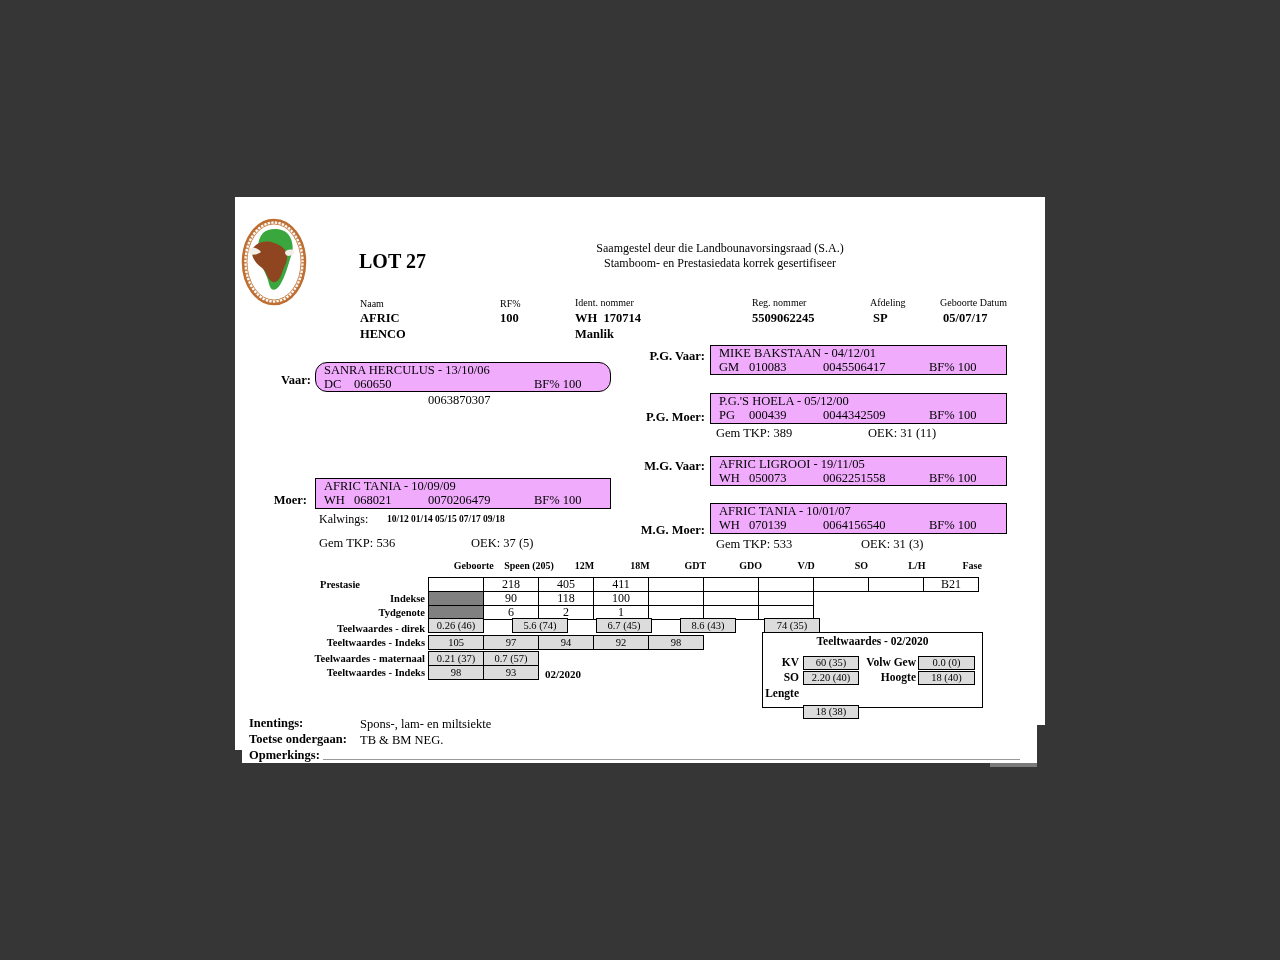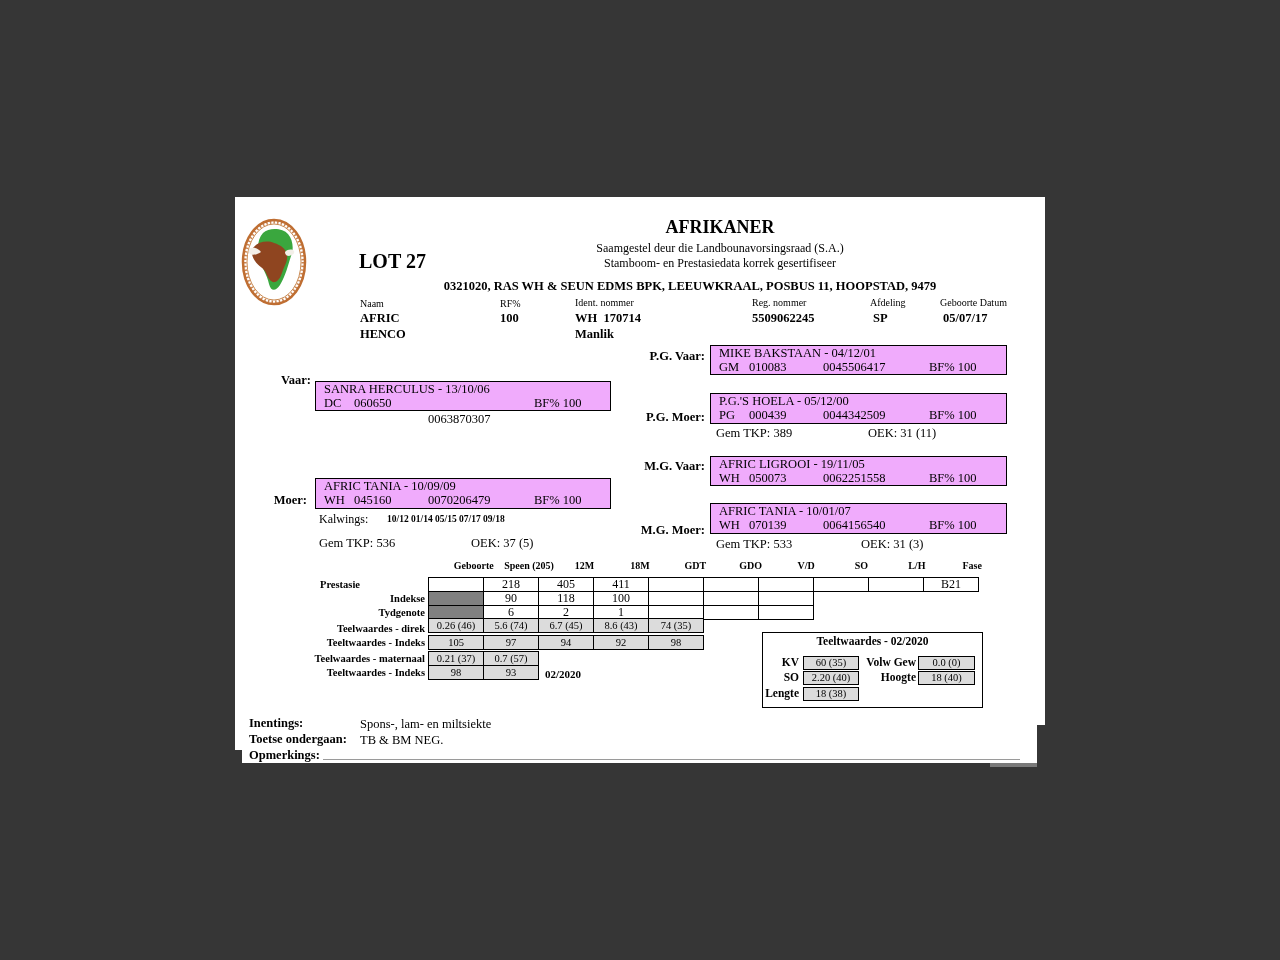--- a/index.html
+++ b/index.html
@@ -41,25 +41,23 @@
   <svg class="abs" style="left:6px;top:21px;" width="66" height="88" viewBox="0 0 66 88">
     <ellipse cx="33" cy="44" rx="31" ry="42" fill="#ffffff" stroke="#bf6e32" stroke-width="2.5"></ellipse>
     <ellipse cx="33" cy="44" rx="27" ry="38" fill="none" stroke="#c98a52" stroke-width="1"></ellipse>
     <ellipse cx="33" cy="44" rx="29" ry="40" fill="none" stroke="#bf6e32" stroke-width="3" stroke-dasharray="1.5 2.2" opacity="0.85"></ellipse>
     <path fill="#3aa73e" d="M22,15 C28,9 42,10 47,16 C52,22 53,31 50,38 C47,47 45,57 39,67 C35,73 30,74 28,66 C26,56 20,49 18,39 C16,29 17,20 22,15 Z"></path>
     <path fill="#8f4520" d="M12,30 C16,24 26,22 33,25 C40,27 45,31 46,37 C47,43 44,47 42,52 C40,58 38,63 34,64 C30,65 27,60 25,55 C23,50 17,48 14,43 C11,39 10,34 12,30 Z"></path>
     <path fill="#f3efe8" d="M9,36 C7,34 7,31 10,30 C14,29 18,31 20,34 C17,36 12,38 9,36 Z"></path>
     <path fill="#f3efe8" d="M44,34 C47,31 51,31 53,33 C54,35 52,37 48,38 C45,38 44,36 44,34 Z"></path>
   </svg>
 
-  <div class="abs b c fs18" style="left:300px;top:20px;width:370px;">AFRIKANER</div>
   <div class="abs c fs12" style="left:255px;top:44px;width:460px;">Saamgestel deur die Landbounavorsingsraad (S.A.)</div>
   <div class="abs c fs12" style="left:255px;top:59px;width:460px;">Stamboom- en Prestasiedata korrek gesertifiseer</div>
   <div class="abs b fs20" style="left:124px;top:53px;">LOT 27</div>
-  <div class="abs b c fs13" style="left:110px;top:82px;width:690px;">0321020, RAS WH &amp; SEUN EDMS BPK, LEEUWKRAAL, POSBUS 11, HOOPSTAD, 9479</div>
 
   <div class="abs fs10" style="left:125px;top:101px;">Naam</div>
   <div class="abs fs10" style="left:265px;top:101px;">RF%</div>
   <div class="abs fs10" style="left:340px;top:100px;">Ident. nommer</div>
   <div class="abs fs10" style="left:517px;top:100px;">Reg. nommer</div>
   <div class="abs fs10" style="left:635px;top:100px;">Afdeling</div>
   <div class="abs fs10" style="left:705px;top:100px;">Geboorte Datum</div>
 
   <div class="abs b fs13" style="left:125px;top:114px;">AFRIC</div>
   <div class="abs b fs13" style="left:125px;top:130px;">HENCO</div>
@@ -73,21 +71,21 @@
   <div class="abs b r fs13" style="left:395px;top:152px;width:75px;">P.G. Vaar:</div>
   <div class="pedbox" style="left:475px;top:148px;width:297px;height:30px;">
     <span class="l1">MIKE BAKSTAAN - 04/12/01</span>
     <span class="l2s" style="left:8px;">GM</span>
     <span class="l2s" style="left:38px;">010083</span>
     <span class="l2s" style="left:112px;">0045506417</span>
     <span class="l2s" style="left:218px;">BF% 100</span>
   </div>
 
   <div class="abs b r fs13" style="left:20px;top:176px;width:56px;">Vaar:</div>
-  <div class="pedbox" style="left:80px;top:184px;width:296px;height:30px;">
+  <div class="pedbox" style="left:80px;top:165px;width:296px;height:30px;border-radius:12px;">
     <span class="l1">SANRA HERCULUS - 13/10/06</span>
     <span class="l2s" style="left:8px;">DC</span>
     <span class="l2s" style="left:38px;">060650</span>
     <span class="l2s" style="left:112px;margin-top:16px;">0063870307</span>
     <span class="l2s" style="left:218px;">BF% 100</span>
   </div>
 
   <div class="abs b r fs13" style="left:395px;top:213px;width:75px;">P.G. Moer:</div>
   <div class="pedbox" style="left:475px;top:196px;width:297px;height:31px;">
     <span class="l1">P.G.'S HOELA - 05/12/00</span>
@@ -105,21 +103,21 @@
     <span class="l2s" style="left:8px;">WH</span>
     <span class="l2s" style="left:38px;">050073</span>
     <span class="l2s" style="left:112px;">0062251558</span>
     <span class="l2s" style="left:218px;">BF% 100</span>
   </div>
 
   <div class="abs b r fs13" style="left:14px;top:296px;width:58px;">Moer:</div>
   <div class="pedbox" style="left:80px;top:281px;width:296px;height:31px;">
     <span class="l1">AFRIC TANIA - 10/09/09</span>
     <span class="l2s" style="left:8px;">WH</span>
-    <span class="l2s" style="left:38px;">045160</span>
+    <span class="l2s" style="left:38px;">068021</span>
     <span class="l2s" style="left:112px;">0070206479</span>
     <span class="l2s" style="left:218px;">BF% 100</span>
   </div>
   <div class="abs fs12" style="left:84px;top:315px;">Kalwings:</div>
   <div class="abs" style="left:152px;top:317px;font-size:9.5px;font-weight:bold;">10/12 01/14 05/15 07/17 09/18</div>
   <div class="abs fs13" style="left:84px;top:339px;">Gem TKP: 536</div>
   <div class="abs fs13" style="left:236px;top:339px;">OEK: 37 (5)</div>
 
   <div class="abs b r fs13" style="left:385px;top:326px;width:85px;">M.G. Moer:</div>
   <div class="pedbox" style="left:475px;top:306px;width:297px;height:31px;">
@@ -176,21 +174,21 @@
   </div>
   <div class="prow" style="top:408px;">
     <div class="pc dk"></div>
     <div class="pc">6</div>
     <div class="pc">2</div>
     <div class="pc">1</div>
     <div class="pc"></div>
     <div class="pc"></div>
     <div class="pc"></div>
   </div>
-  <div class="prow" style="top:421px;">
+  <div class="prow" style="top:421px;gap:29px;">
     <div class="pc g">0.26 (46)</div>
     <div class="pc g">5.6 (74)</div>
     <div class="pc g">6.7 (45)</div>
     <div class="pc g">8.6 (43)</div>
     <div class="pc g">74 (35)</div>
   </div>
   <div class="prow" style="top:438px;">
     <div class="pc g">105</div>
     <div class="pc g">97</div>
     <div class="pc g">94</div>
@@ -207,21 +205,21 @@
   </div>
   <div class="abs b fs11" style="left:310px;top:471px;">02/2020</div>
 
   <div class="twbox">
     <div class="abs b c" style="left:0;top:2px;width:219px;font-size:11.5px;">Teeltwaardes - 02/2020</div>
     <div class="twlbl" style="left:0px;top:23px;width:36px;">KV</div>
     <div class="twval" style="left:40px;top:23px;">60 (35)</div>
     <div class="twlbl" style="left:0px;top:38px;width:36px;">SO</div>
     <div class="twval" style="left:40px;top:38px;">2.20 (40)</div>
     <div class="twlbl" style="left:0px;top:54px;width:36px;">Lengte</div>
-    <div class="twval" style="left:40px;top:54px;">18 (38)</div>
+    <div class="twval" style="left:40px;top:72px;">18 (38)</div>
     <div class="twlbl" style="left:95px;top:23px;width:58px;">Volw Gew</div>
     <div class="twval" style="left:155px;top:23px;width:57px;">0.0 (0)</div>
     <div class="twlbl" style="left:95px;top:38px;width:58px;">Hoogte</div>
     <div class="twval" style="left:155px;top:38px;width:57px;">18 (40)</div>
   </div>
 
   <div class="abs b fs13" style="left:14px;top:519px;">Inentings:</div>
   <div class="abs fs13" style="left:125px;top:520px;">Spons-, lam- en miltsiekte</div>
   <div class="abs b fs13" style="left:14px;top:535px;">Toetse ondergaan:</div>
   <div class="abs fs13" style="left:125px;top:536px;">TB &amp; BM NEG.</div>

